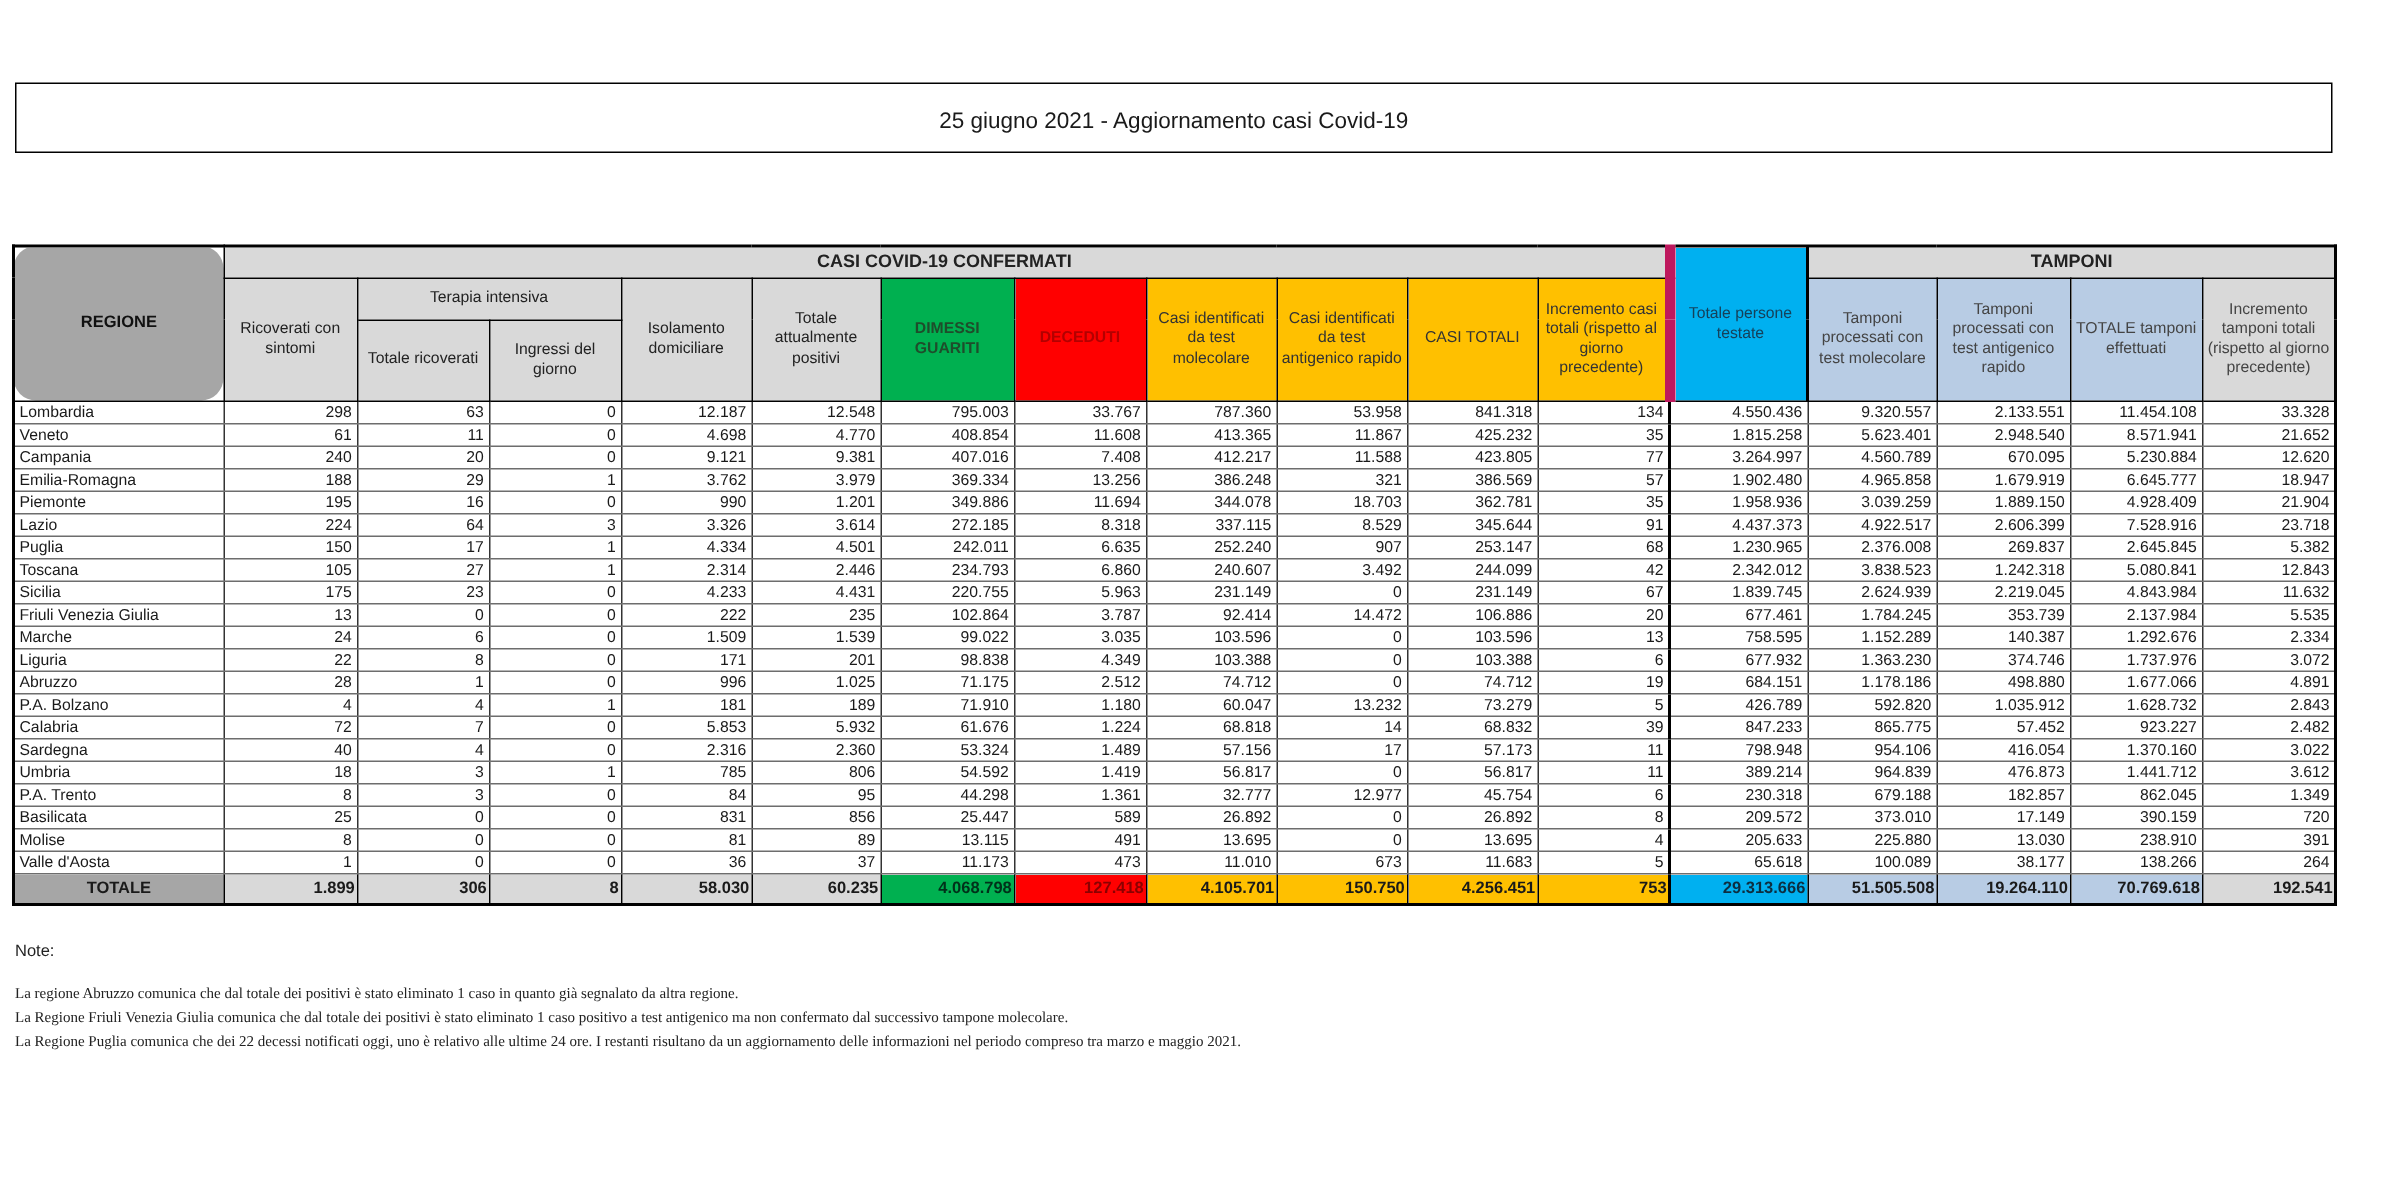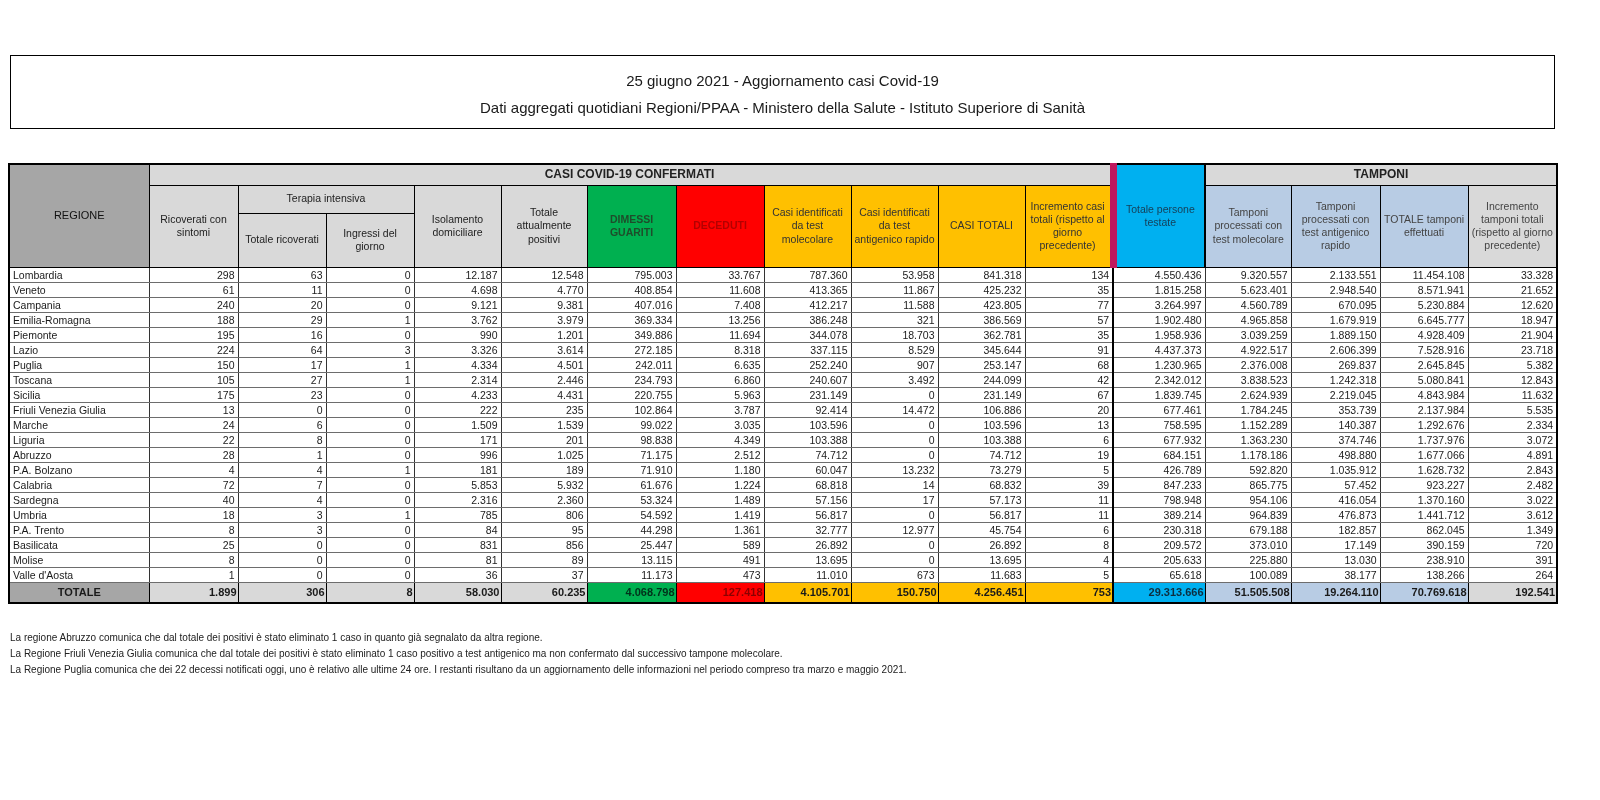--- a/index.html
+++ b/index.html
@@ -38,21 +38,21 @@
     line-height: 1.25;
     color: #222;
     padding: 2px 2px;
     text-align: center;
     vertical-align: middle;
   }
   thead tr.band-row th { height: 21px; }
   thead tr.mid-row th { height: 28px; }
   thead tr.leaf-row th { height: 54px; }
   th.band { font-weight: bold; font-size: 12px; }
-  th.hdr-dark { background: var(--dark-gray); font-weight: normal; font-size: 11px; color: #111; }
+  th.hdr-dark { background: var(--dark-gray); font-weight: bold; font-size: 11px; color: #111; border-radius: 15px; }
   th.c-green { background: var(--green); color: #1e4d2b; font-weight: bold; }
   th.c-red { background: var(--red); color: #b30000; font-weight: bold; }
   th.c-yellow { background: var(--yellow); color: #333; }
   th.c-cyan { background: var(--cyan); color: #15415a; }
   th.c-lav { background: var(--lavender); color: #444; }
   th.c-gray { background: var(--hdr-gray); color: #444; }
 
   tbody td {
     border: 1px solid #6d6d6d;
     border-left: 1px solid #333;
@@ -86,30 +86,29 @@
 
   
   tbody td:nth-child(13), tfoot td:nth-child(13) { border-left: 2px solid #000; }
   th[data-name="header-persone-testate"] { border-left: 7px solid #be185d; border-right: 2px solid #000; }
 
   .notes {
     position: absolute; left: 10px; top: 628px; width: 1540px;
     font-size: 10px; color: #222;
   }
   .notes-title { font-size: 11px; margin-bottom: 16px; }
-  .note-line { margin-top: 3px; line-height: 13px; }
+  .note-line { margin-top: 3px; line-height: 13px; font-family: Liberation Serif, serif; }
 </style>
 </head>
 <body>
 
 <div class="page" data-name="report-page">
 
   <div class="title-box" data-name="title-box">
     <div class="title-line" data-name="report-title">25 giugno 2021 - Aggiornamento casi Covid-19</div>
-    <div class="title-line" data-name="report-subtitle">Dati aggregati quotidiani Regioni/PPAA - Ministero della Salute - Istituto Superiore di Sanità</div>
   </div>
 
   <table class="covid" data-name="covid-data-table">
     <colgroup>
       <col style="width:140px">
         <col style="width:89px">
         <col style="width:88px">
         <col style="width:88px">
       <col style="width:87px">
         <col style="width:86px">
@@ -571,18 +570,19 @@
           <td class="t-cyan" data-name="totale-value-cell">29.313.666</td>
           <td class="t-lav" data-name="totale-value-cell">51.505.508</td>
           <td class="t-lav" data-name="totale-value-cell">19.264.110</td>
           <td class="t-lav" data-name="totale-value-cell">70.769.618</td>
           <td class="t-gray" data-name="totale-value-cell">192.541</td>
         </tr>
     </tfoot>
   </table>
 
   <div class="notes" data-name="notes-section">
+    <div class="notes-title" data-name="notes-title">Note:</div>
     <div class="note-line" data-name="note-line-abruzzo">La regione Abruzzo comunica che dal totale dei positivi è stato eliminato 1 caso in quanto già segnalato da altra regione.</div>
     <div class="note-line" data-name="note-line-friuli">La Regione Friuli Venezia Giulia comunica che dal totale dei positivi è stato eliminato 1 caso positivo a test antigenico ma non confermato dal successivo tampone molecolare.</div>
     <div class="note-line" data-name="note-line-puglia">La Regione Puglia comunica che dei 22 decessi notificati oggi, uno è relativo alle ultime 24 ore. I restanti risultano da un aggiornamento delle informazioni nel periodo compreso tra marzo e maggio 2021.</div>
   </div>
 
 </div>
 
 </body></html>

